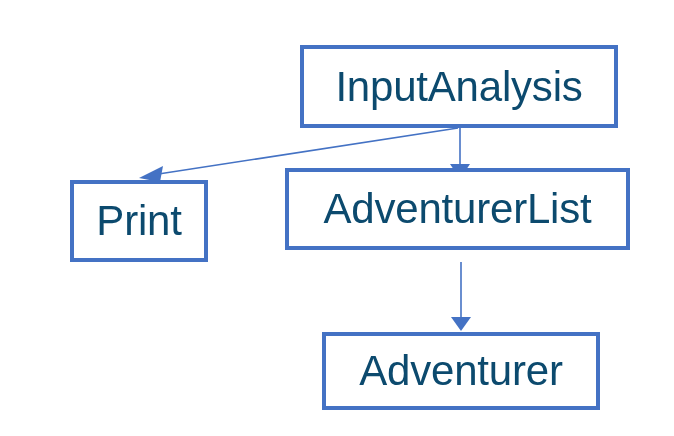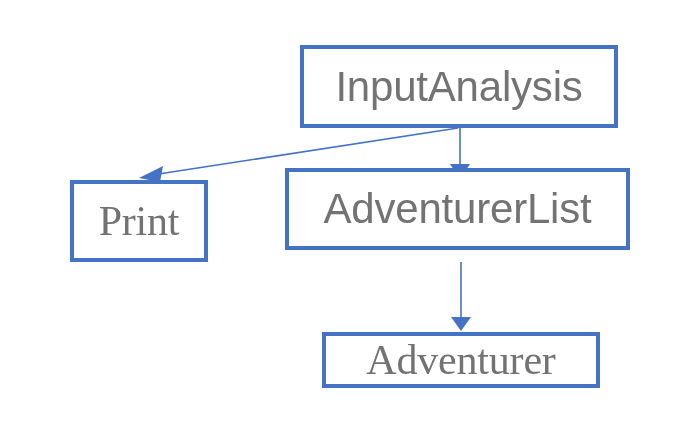--- a/index.html
+++ b/index.html
@@ -28,36 +28,36 @@
     position: absolute;
     box-sizing: border-box;
     background: #ffffff;
     border: 4px solid #4472C4;
     display: flex;
     align-items: center;
     justify-content: center;
     z-index: 2;
   }
   .node-label {
-    color: #737373;
+    color: #0c4a6e;
     font-family: "Liberation Sans", sans-serif;
     font-weight: 300;
     font-size: 42px;
     line-height: 1;
     letter-spacing: -0.2px;
     white-space: nowrap;
     user-select: none;
   }
   
   #node-inputanalysis  { left: 300px; top: 45px;  width: 318px; height: 83px; }
   #node-print          { left: 70px;  top: 180px; width: 138px; height: 82px; }
   #node-adventurerlist { left: 285px; top: 168px; width: 345px; height: 82px; }
-  #node-adventurer     { left: 322px; top: 332px; width: 278px; height: 56px; text-align: right; }
+  #node-adventurer     { left: 322px; top: 332px; width: 278px; height: 78px; text-align: right; }
   #node-print .node-label,
-  #node-adventurer .node-label { font-size: 42px; font-family: Liberation Serif, serif; }
+  #node-adventurer .node-label { font-size: 42px; }
 </style>
 </head>
 <body>
 
 <div id="canvas">
 
   <svg id="edge-layer" viewBox="0 0 674 436" width="674" height="436" xmlns="http://www.w3.org/2000/svg">
 
     <g>
       <line x1="458" y1="128" x2="152" y2="175" stroke="#4472C4" stroke-width="1.6"></line>

